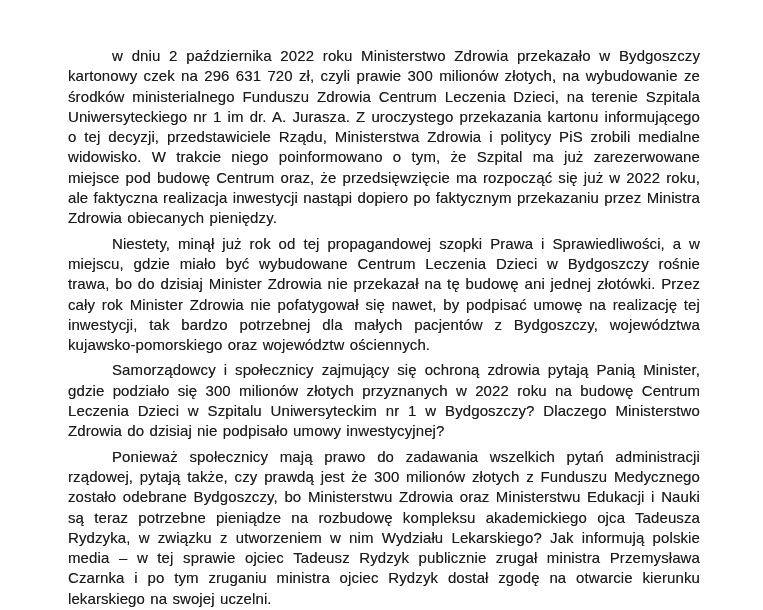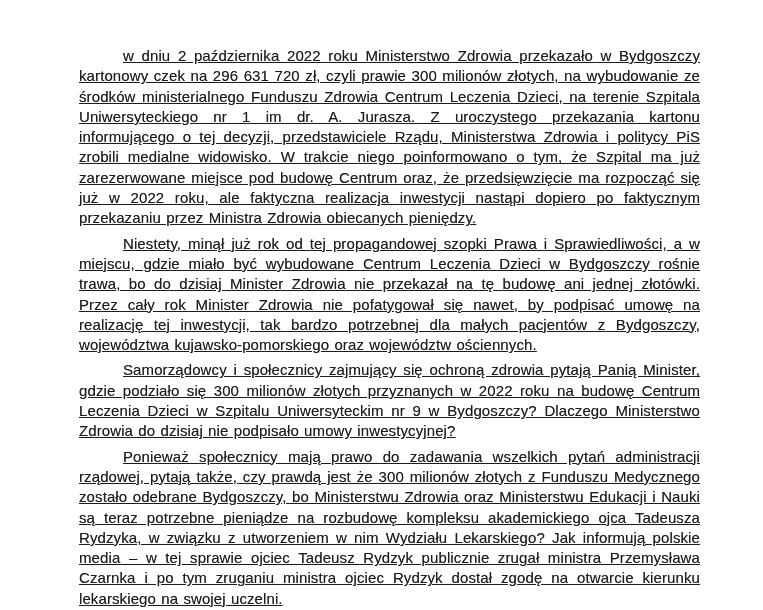--- a/index.html
+++ b/index.html
@@ -18,30 +18,29 @@
     top: 46px;
     left: 64px;
     width: 636px;
     font-family: "Liberation Sans", "DejaVu Sans", sans-serif;
     font-size: 15px;
     line-height: 20.3px;
     color: #1c1c1c;
     letter-spacing: 0.1px;
   }
   .para {
-    margin: 0 0 5px 15px;
+    margin: 0 0 5px 4px;
     text-align: justify;
     text-indent: 44px;
     word-spacing: 1px;
     
     text-shadow: 0 0 0.4px rgba(20,20,20,0.55);
-    text-decoration: underline;
   }
 </style>
 </head>
 <body>
 
 <div class="scan-page">
   <p class="para">w dniu 2 października 2022 roku Ministerstwo Zdrowia przekazało w Bydgoszczy kartonowy czek na 296 631 720 zł, czyli prawie 300 milionów złotych, na wybudowanie ze środków ministerialnego Funduszu Zdrowia Centrum Leczenia Dzieci, na terenie Szpitala Uniwersyteckiego nr 1 im dr. A. Jurasza. Z uroczystego przekazania kartonu informującego o tej decyzji, przedstawiciele Rządu, Ministerstwa Zdrowia i politycy PiS zrobili medialne widowisko. W trakcie niego poinformowano o tym, że Szpital ma już zarezerwowane miejsce pod budowę Centrum oraz, że przedsięwzięcie ma rozpocząć się już w 2022 roku, ale faktyczna realizacja inwestycji nastąpi dopiero po faktycznym przekazaniu przez Ministra Zdrowia obiecanych pieniędzy.</p>
   <p class="para">Niestety, minął już rok od tej propagandowej szopki Prawa i Sprawiedliwości, a w miejscu, gdzie miało być wybudowane Centrum Leczenia Dzieci w Bydgoszczy rośnie trawa, bo do dzisiaj Minister Zdrowia nie przekazał na tę budowę ani jednej złotówki. Przez cały rok Minister Zdrowia nie pofatygował się nawet, by podpisać umowę na realizację tej inwestycji, tak bardzo potrzebnej dla małych pacjentów z Bydgoszczy, województwa kujawsko-pomorskiego oraz województw ościennych.</p>
-  <p class="para">Samorządowcy i społecznicy zajmujący się ochroną zdrowia pytają Panią Minister, gdzie podziało się 300 milionów złotych przyznanych w 2022 roku na budowę Centrum Leczenia Dzieci w Szpitalu Uniwersyteckim nr 9 w Bydgoszczy? Dlaczego Ministerstwo Zdrowia do dzisiaj nie podpisało umowy inwestycyjnej?</p>
+  <p class="para">Samorządowcy i społecznicy zajmujący się ochroną zdrowia pytają Panią Minister, gdzie podziało się 300 milionów złotych przyznanych w 2022 roku na budowę Centrum Leczenia Dzieci w Szpitalu Uniwersyteckim nr 1 w Bydgoszczy? Dlaczego Ministerstwo Zdrowia do dzisiaj nie podpisało umowy inwestycyjnej?</p>
   <p class="para">Ponieważ społecznicy mają prawo do zadawania wszelkich pytań administracji rządowej, pytają także, czy prawdą jest że 300 milionów złotych z Funduszu Medycznego zostało odebrane Bydgoszczy, bo Ministerstwu Zdrowia oraz Ministerstwu Edukacji i Nauki są teraz potrzebne pieniądze na rozbudowę kompleksu akademickiego ojca Tadeusza Rydzyka, w związku z utworzeniem w nim Wydziału Lekarskiego? Jak informują polskie media – w tej sprawie ojciec Tadeusz Rydzyk publicznie zrugał ministra Przemysława Czarnka i po tym zruganiu ministra ojciec Rydzyk dostał zgodę na otwarcie kierunku lekarskiego na swojej uczelni.</p>
 </div>
 
 </body></html>

